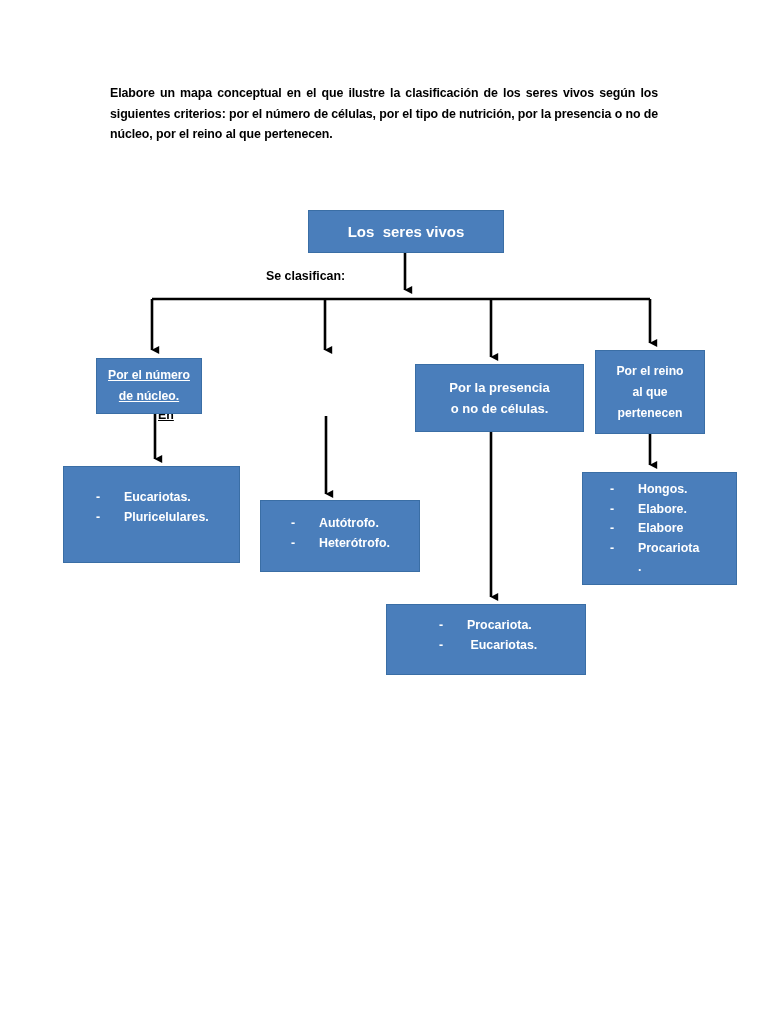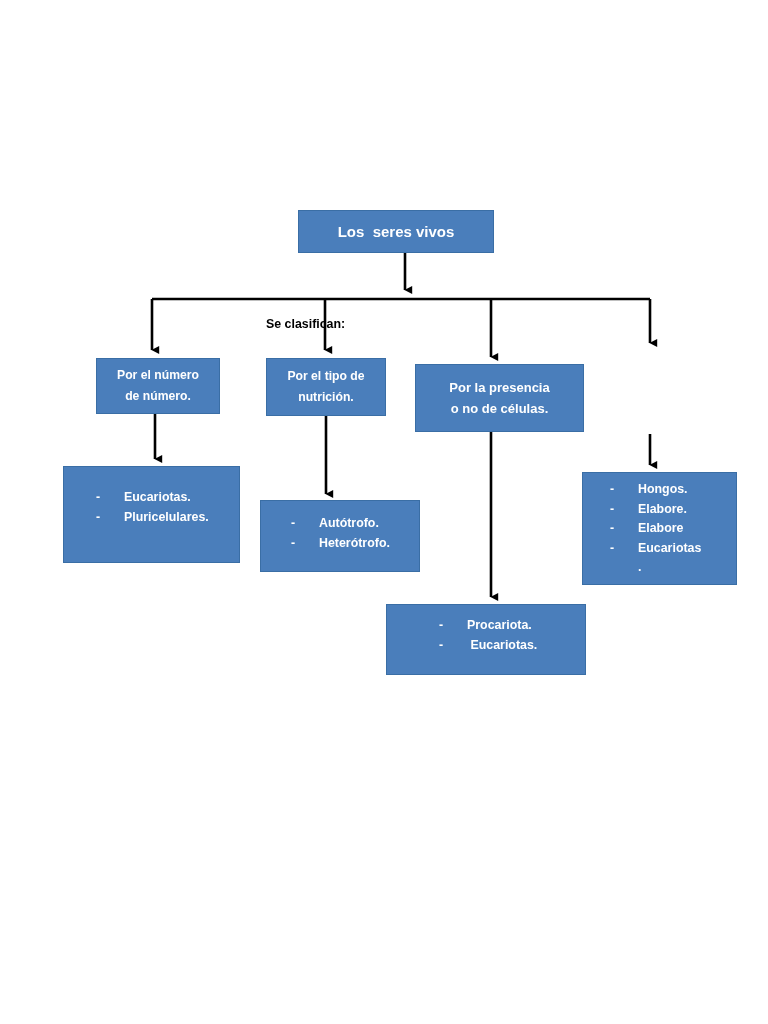--- a/index.html
+++ b/index.html
@@ -77,37 +77,37 @@
     text-align: left;
   }
 
   
   .label {
     position: absolute;
     font-size: 12.4px;
     font-weight: bold;
     color: #000000;
     white-space: nowrap;
-    margin-top: 48px;
   }
 
   
   #wires {
     position: absolute;
     left: 0; top: 0;
     width: 768px;
     height: 1024px;
     pointer-events: none;
   }
 </style>
 </head>
 <body>
 
 <div id="page">
 
+  <div class="prompt">Elabore un mapa conceptual en el que ilustre la clasificación de los seres vivos según los siguientes criterios: por el número de células, por el tipo de nutrición, por la presencia o no de núcleo, por el reino al que pertenecen.</div>
 
   <svg id="wires" viewBox="0 0 768 1024" width="768" height="1024">
     <defs>
       <marker id="arrow" markerWidth="9" markerHeight="9" refX="4.3" refY="7.6" orient="auto" markerUnits="userSpaceOnUse">
         <path d="M0.3,0.4 L4.3,8.2 L8.3,0.4 Z" fill="#000000"></path>
       </marker>
     </defs>
 
     <g stroke="#000000" stroke-width="2.6" fill="none">
 
@@ -121,41 +121,42 @@
       <line x1="650" y1="299" x2="650" y2="343" marker-end="url(#arrow)"></line>
 
       <line x1="155" y1="414" x2="155" y2="459" marker-end="url(#arrow)"></line>
       <line x1="326" y1="416" x2="326" y2="494" marker-end="url(#arrow)"></line>
       <line x1="491" y1="432" x2="491" y2="597" marker-end="url(#arrow)"></line>
       <line x1="650" y1="434" x2="650" y2="465" marker-end="url(#arrow)"></line>
     </g>
   </svg>
 
   <div class="label" style="left:266px; top:269px;">Se clasifican:</div>
-  <div class="label" style="left:158px; top:427px;text-decoration:underline;">En</div>
-
-  <div class="node" style="left:298px; top:210px; width:196px; height:43px; font-size:15px;">
+  <div class="label" style="left:158px; top:408px;text-decoration:underline;">En</div>
+
+  <div class="node" style="left:308px; top:210px; width:196px; height:43px; font-size:15px;">
     <span class="line">Los  seres vivos</span>
   </div>
 
-  <div class="node" style="left:96px; top:358px; width:124px; height:56px; font-size:12.2px;">
+  <div class="node" style="left:96px; top:358px; width:106px; height:56px; font-size:12.2px;text-decoration:underline;">
     <span class="line">Por el número</span>
-    <span class="line">de número.</span>
-  </div>
-
-  <div class="node" style="left:266px; top:358px; width:120px; height:58px; font-size:12.2px;">
-    <span class="line">Por el tipo de</span>
-    <span class="line">nutrición.</span>
-  </div>
+    <span class="line">de núcleo.</span>
+  </div>
+
 
   <div class="node" style="left:415px; top:364px; width:169px; height:68px; font-size:13px;">
     <span class="line">Por la presencia</span>
     <span class="line">o no de células.</span>
   </div>
 
+  <div class="node" style="left:595px; top:350px; width:110px; height:84px; font-size:12.2px;">
+    <span class="line">Por el reino</span>
+    <span class="line">al que</span>
+    <span class="line">pertenecen</span>
+  </div>
 
   <div class="node list" style="left:63px; top:466px; width:177px; height:97px; font-size:12.4px; padding:21px 0 0 32px;">
     <span class="rows">
       <span class="row">
         <span class="dash">-</span>
         <span>Eucariotas.</span>
       </span>
       <span class="row">
         <span class="dash">-</span>
         <span>Pluricelulares.</span>
@@ -198,21 +199,21 @@
       <span class="row">
         <span class="dash">-</span>
         <span>Elabore.</span>
       </span>
       <span class="row">
         <span class="dash">-</span>
         <span>Elabore</span>
       </span>
       <span class="row">
         <span class="dash">-</span>
-        <span>Eucariotas</span>
+        <span>Procariota</span>
       </span>
       <span class="row">
         <span class="dash"></span>
         <span>.</span>
       </span>
       <span class="row" style="opacity:0.55;">
         <span class="dash"></span>
         <span>--,</span>
       </span>
     </span>

